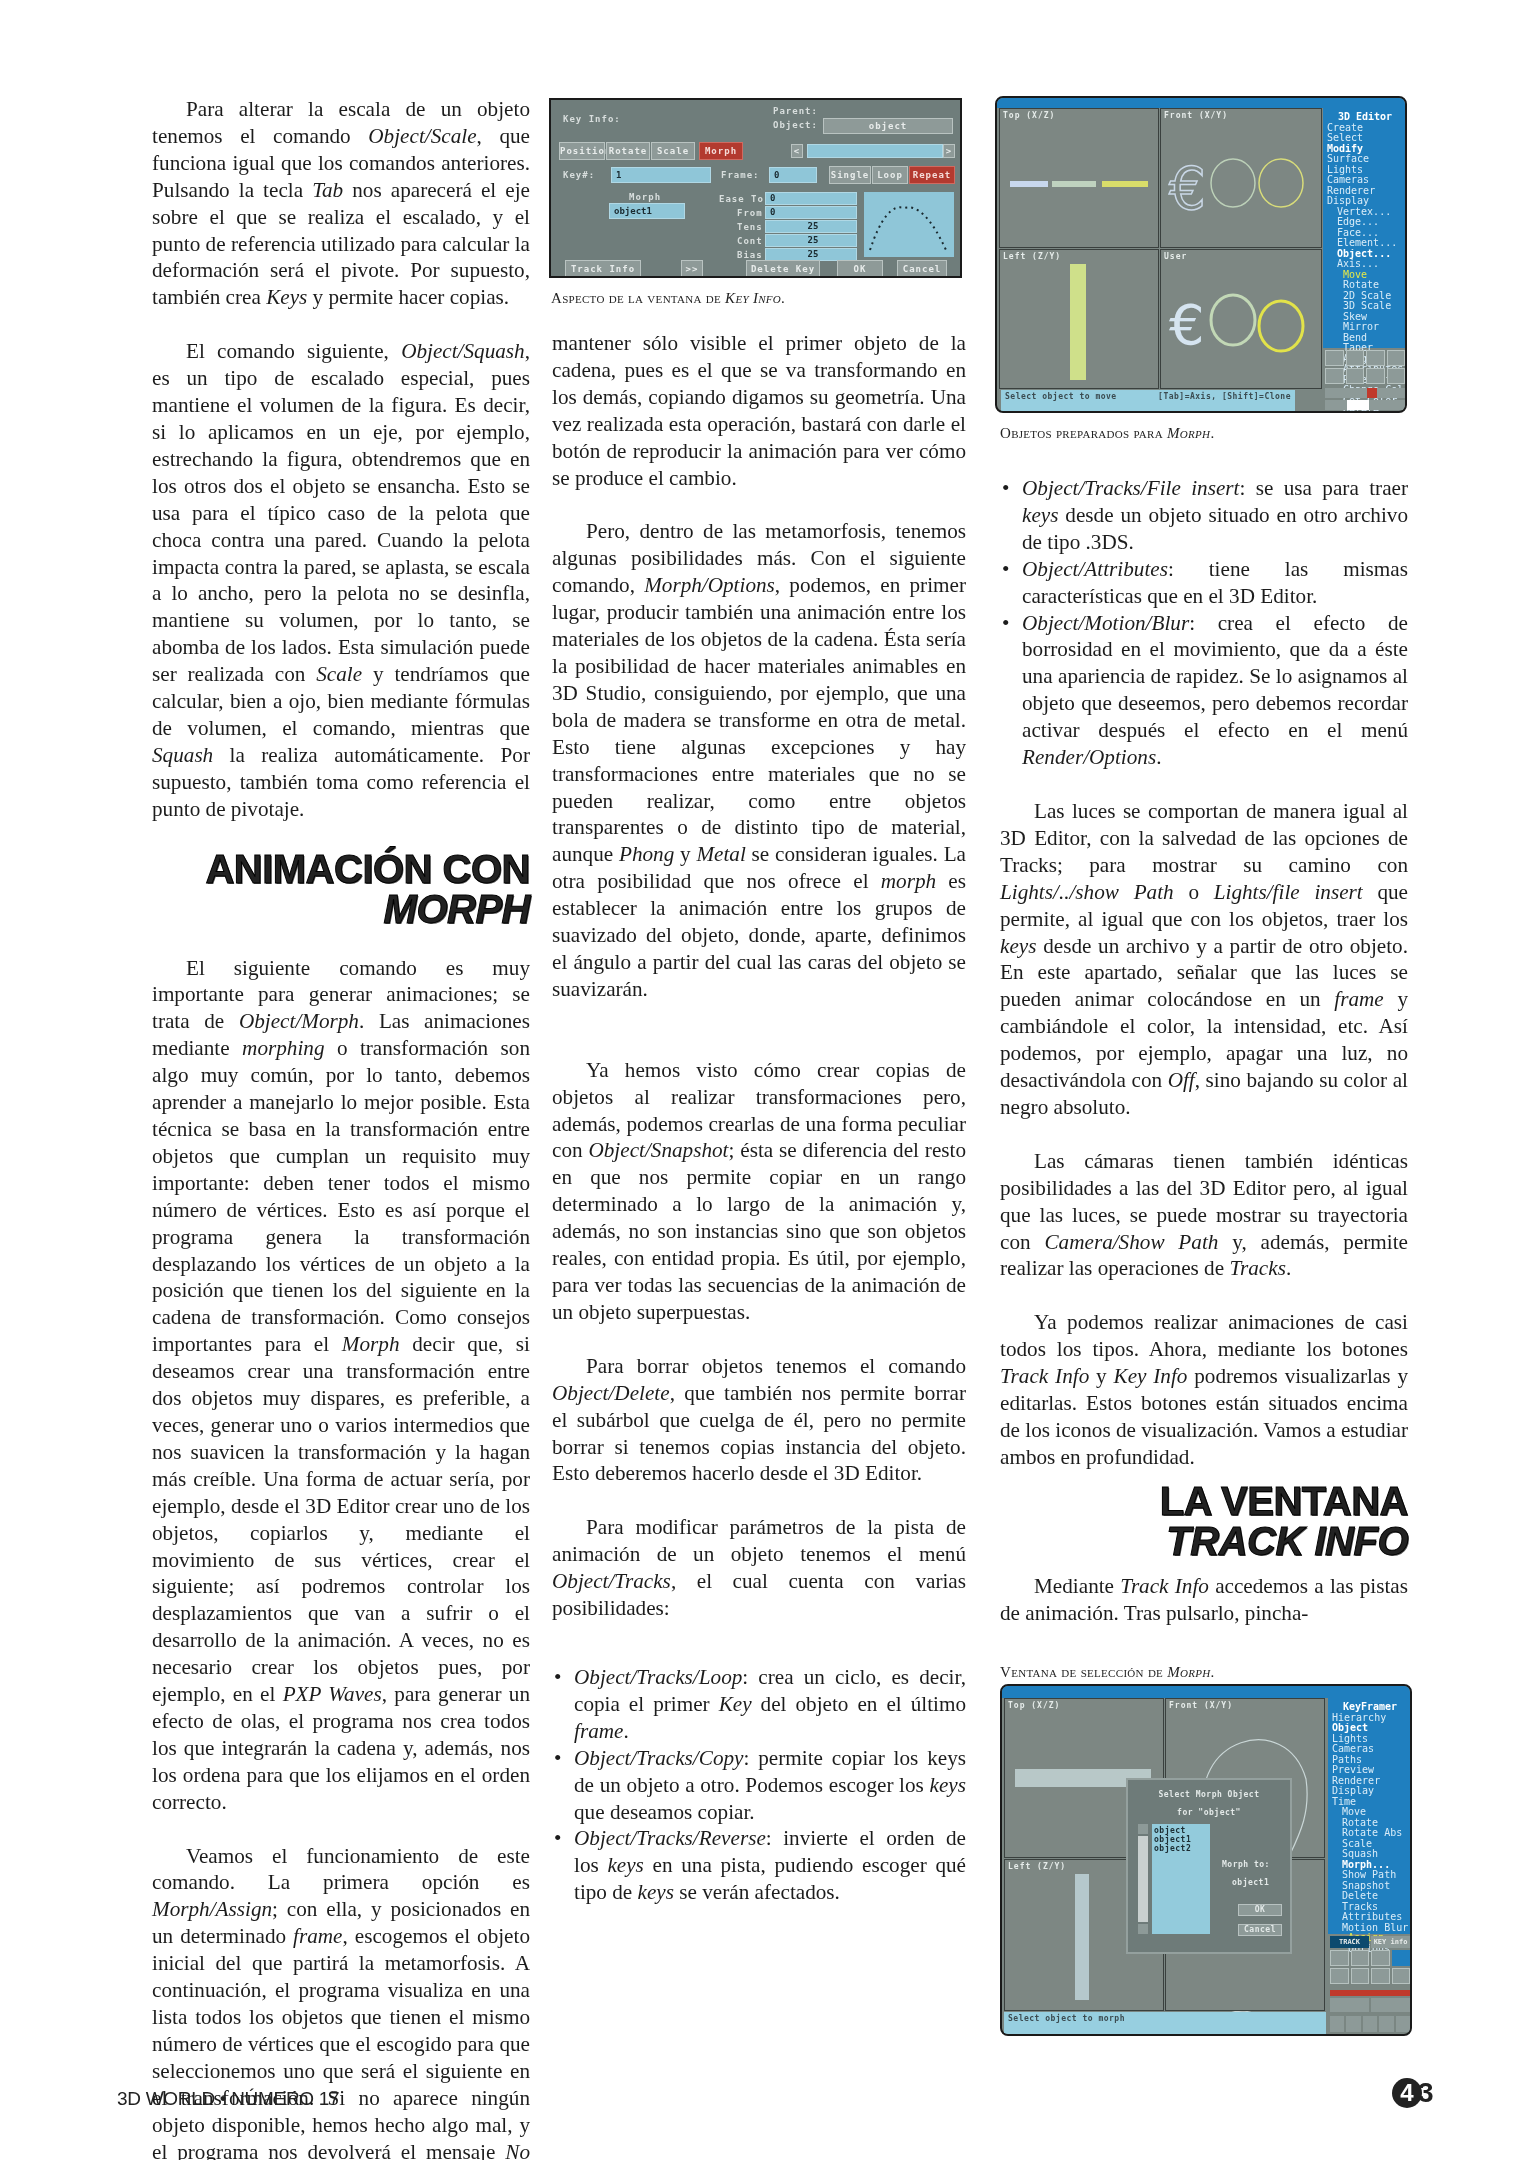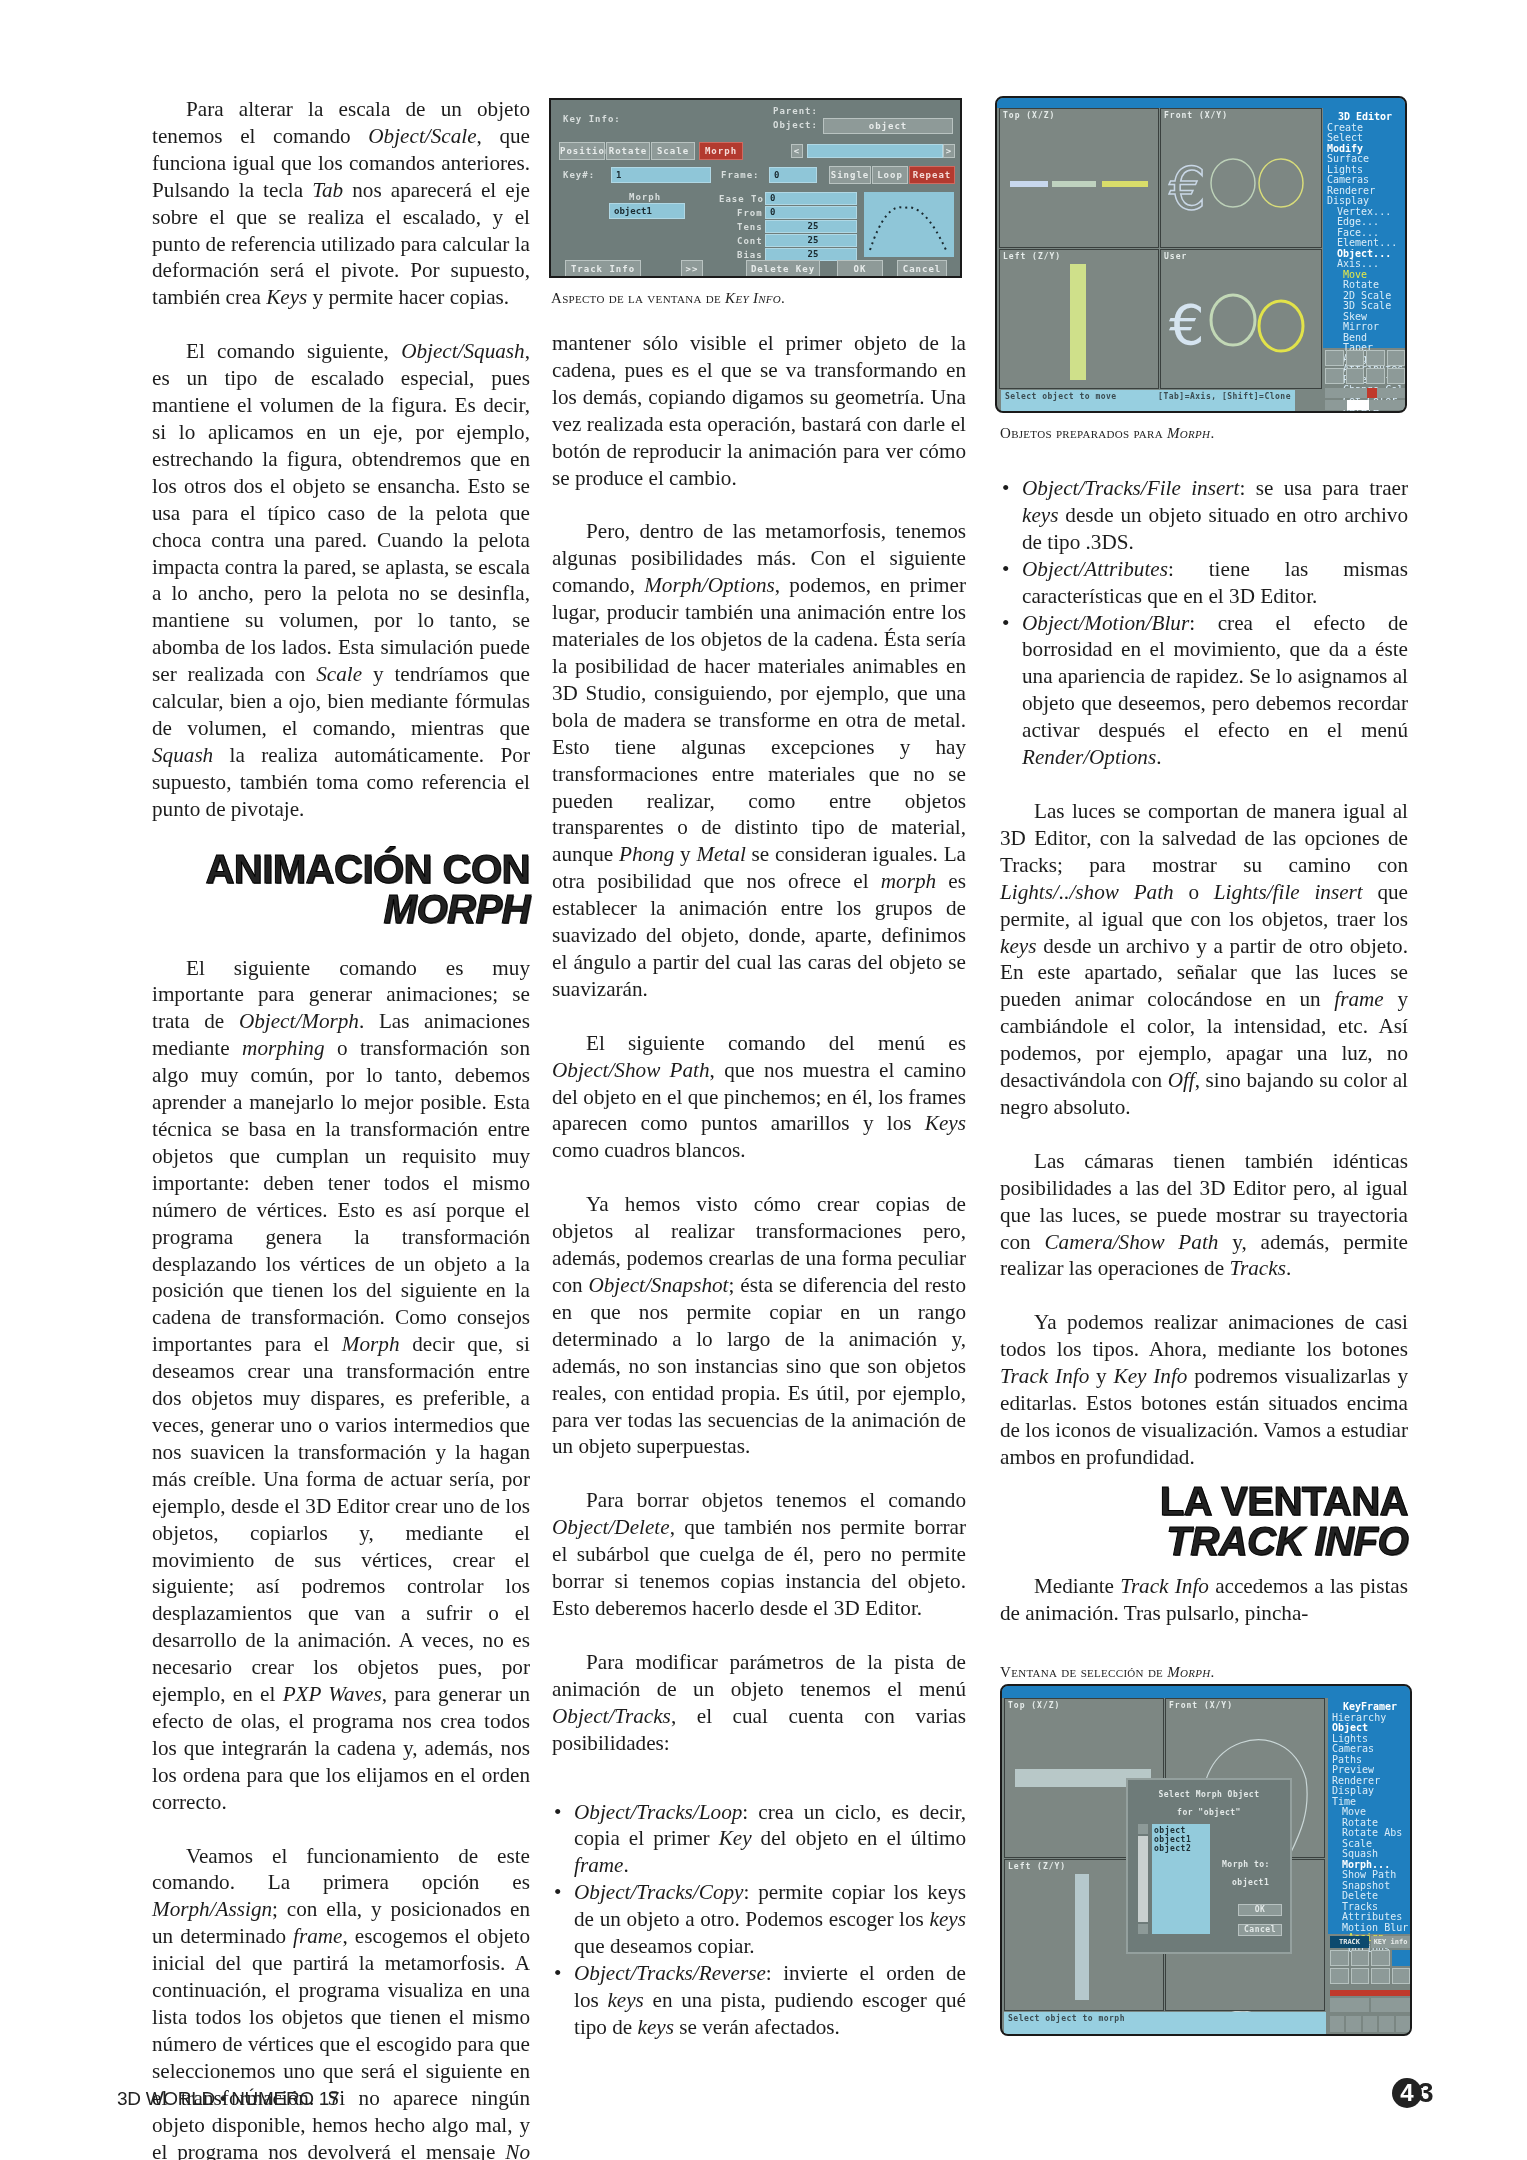--- a/index.html
+++ b/index.html
@@ -143,21 +143,20 @@
 </div>
 <div class="caption" style="left:551px;top:290px">
   <span>Aspecto de la ventana de </span><i>Key Info</i><span>.</span>
 </div>
 
 <div class="col col2" style="top:330px">
   <p>mantener sólo visible el primer objeto de la cadena, pues es el que se va transformando en los demás, copiando digamos su geometría. Una vez realizada esta operación, bastará con darle el botón de reproducir la animación para ver cómo se produce el cambio.</p>
   <div class="gap"></div>
   <p class="ind">Pero, dentro de las metamorfosis, tenemos algunas posibilidades más. Con el siguiente comando, <i>Morph/Options</i>, podemos, en primer lugar, producir también una animación entre los materiales de los objetos de la cadena. Ésta sería la posibilidad de hacer materiales animables en 3D Studio, consiguiendo, por ejemplo, que una bola de madera se transforme en otra de metal. Esto tiene algunas excepciones y hay transformaciones entre materiales que no se pueden realizar, como entre objetos transparentes o de distinto tipo de material, aunque <i>Phong</i> y <i>Metal</i> se consideran iguales. La otra posibilidad que nos ofrece el <i>morph</i> es establecer la animación entre los grupos de suavizado del objeto, donde, aparte, definimos el ángulo a partir del cual las caras del objeto se suavizarán.</p>
   <div class="gap"></div>
-  <p class="ind">El siguiente comando del menú es <i>Object/Show Path</i>, que nos muestra el camino del objeto en el que pinchemos; en él, los frames aparecen como puntos amarillos y los <i>Keys</i> como cuadros blancos.</p>
   <div class="gap"></div>
   <p class="ind">Ya hemos visto cómo crear copias de objetos al realizar transformaciones pero, además, podemos crearlas de una forma peculiar con <i>Object/Snapshot</i>; ésta se diferencia del resto en que nos permite copiar en un rango determinado a lo largo de la animación y, además, no son instancias sino que son objetos reales, con entidad propia. Es útil, por ejemplo, para ver todas las secuencias de la animación de un objeto superpuestas.</p>
   <div class="gap"></div>
   <p class="ind">Para borrar objetos tenemos el comando <i>Object/Delete</i>, que también nos permite borrar el subárbol que cuelga de él, pero no permite borrar si tenemos copias instancia del objeto. Esto deberemos hacerlo desde el 3D Editor.</p>
   <div class="gap"></div>
   <p class="ind">Para modificar parámetros de la pista de animación de un objeto tenemos el menú <i>Object/Tracks</i>, el cual cuenta con varias posibilidades:</p>
   <div class="gap"></div>
   <ul class="bul">
     <li><i>Object/Tracks/Loop</i>: crea un ciclo, es decir, copia el primer <i>Key</i> del objeto en el último <i>frame</i>.</li>
     <li><i>Object/Tracks/Copy</i>: permite copiar los keys de un objeto a otro. Podemos escoger los <i>keys</i> que deseamos copiar.</li>

